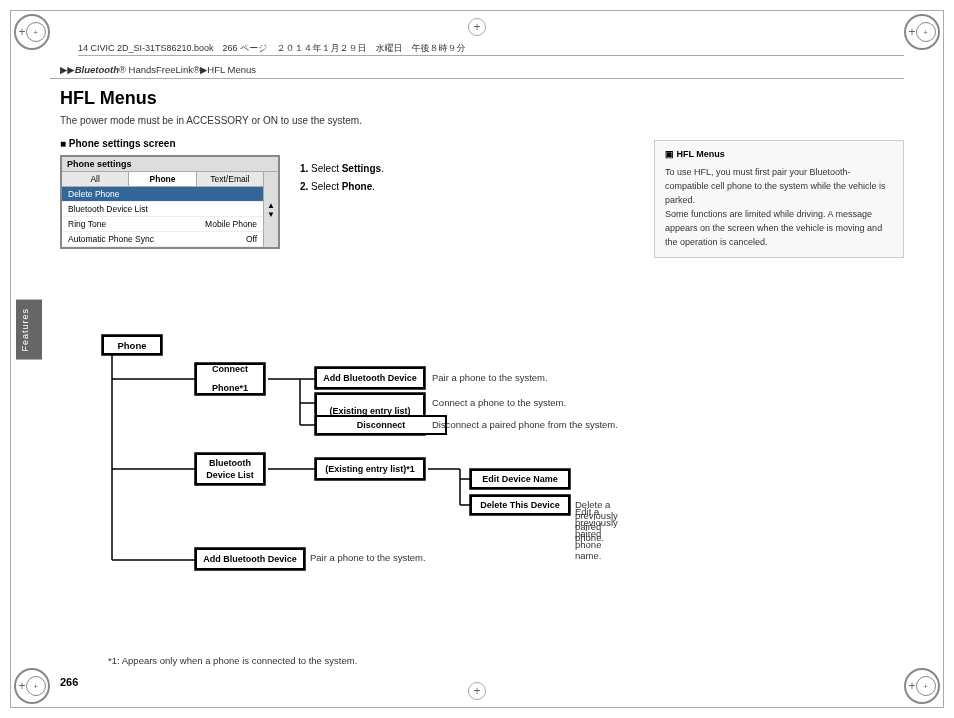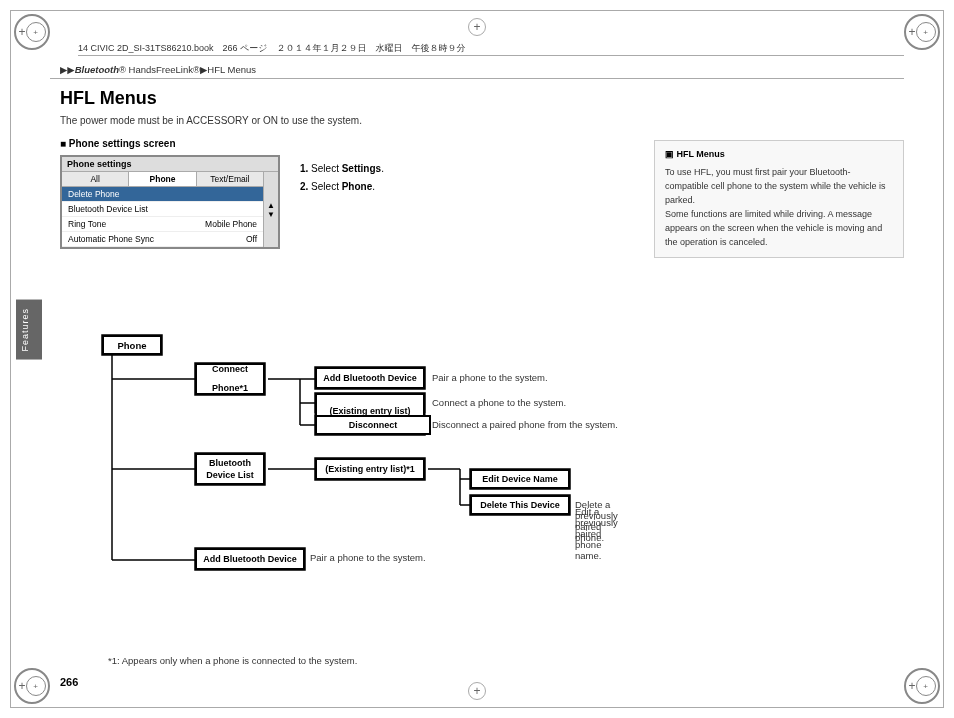--- a/index.html
+++ b/index.html
@@ -453,21 +453,21 @@
   <div class="flow-box" style="left:145px; top:48px; width:70px; height:32px; font-size:9px; line-height:19px; white-space:pre-line; text-align:center;">Connect
 Phone*1</div>
 
   <div class="flow-box" style="left:145px; top:138px; width:70px; height:32px; font-size:9px; line-height:12px; white-space:pre-line; text-align:center;">Bluetooth
 Device List</div>
 
   <div class="flow-box" style="left:265px; top:52px; width:110px; height:22px; font-size:9px;">Add Bluetooth Device</div>
 
   <div class="flow-box" style="left:265px; top:78px; width:110px; height:35px; font-size:9px;">(Existing entry list)</div>
 
-  <div class="flow-box" style="left:265px; top:100px; width:116px; height:20px; font-size:9px;">Disconnect</div>
+  <div class="flow-box" style="left:265px; top:100px; width:132px; height:20px; font-size:9px;">Disconnect</div>
 
   <div class="flow-box" style="left:265px; top:143px; width:110px; height:22px; font-size:9px;">(Existing entry list)*1</div>
 
   <div class="flow-box" style="left:420px; top:154px; width:100px; height:20px; font-size:9px;">Edit Device Name</div>
 
   <div class="flow-box" style="left:420px; top:180px; width:100px; height:20px; font-size:9px;">Delete This Device</div>
 
   <div class="flow-box" style="left:145px; top:233px; width:110px; height:22px; font-size:9px;">Add Bluetooth Device</div>
 
   <div class="flow-desc" style="left:382px; top:57px;">Pair a phone to the system.</div>

